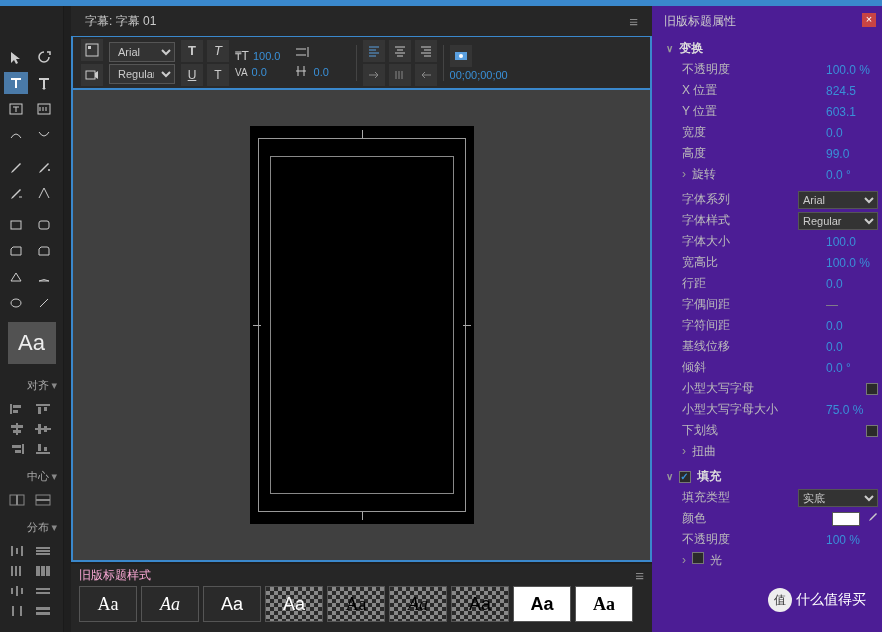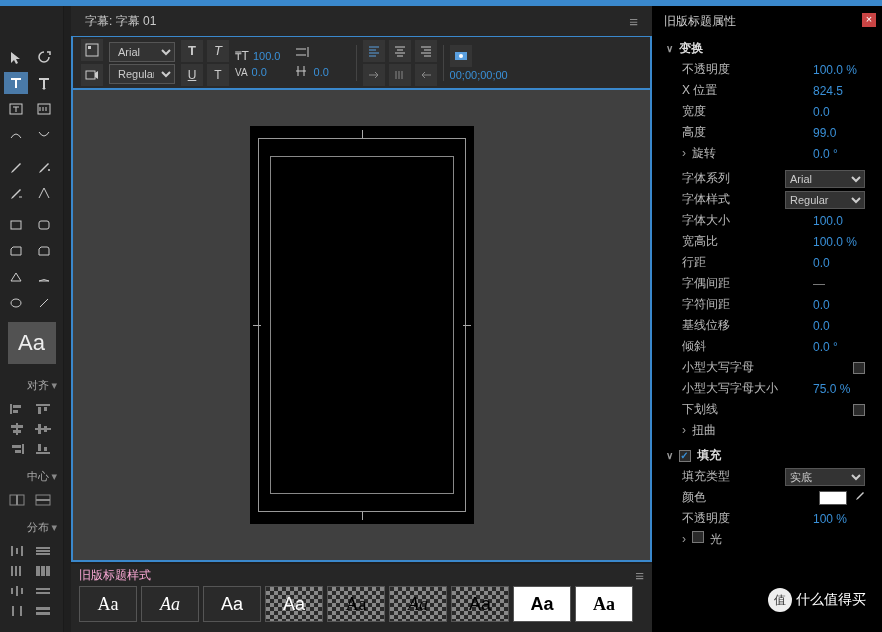--- a/index.html
+++ b/index.html
@@ -39,28 +39,28 @@
 .marker.right { right: 3px; top: 50%; width: 8px; height: 1px; }
 
 .stylebar { height: 68px; background: #262626; margin-top: 2px; padding: 0 8px; }
 .stylebar-head { height: 22px; display: flex; align-items: center; color: #f9a8d4; }
 .stylebar-head::after { content: "\2261"; margin-left: auto; color: #888; font-size: 15px; }
 .style-row { display: flex; gap: 4px; }
 .style-sw { width: 58px; height: 36px; border: 1px solid #555; display: flex; align-items: center; justify-content: center; font-size: 18px; background: #2a2a2a; }
 .style-sw.wh { background: #fff; color: #000; }
 .style-sw.checker { background-image: linear-gradient(45deg,#888 25%,transparent 25%),linear-gradient(-45deg,#888 25%,transparent 25%),linear-gradient(45deg,transparent 75%,#888 75%),linear-gradient(-45deg,transparent 75%,#888 75%); background-size: 8px 8px; background-position: 0 0,0 4px,4px -4px,-4px 0; }
 
-.props { width: 230px; background: #000000; overflow: hidden; }
+.props { width: 230px; background: #4c1d95; overflow: hidden; }
 .props-head { height: 30px; display: flex; align-items: center; padding: 0 12px; color: #ccc; font-size: 12px; }
 .props-head::after { content: "\2261"; margin-left: auto; color: #888; font-size: 15px; }
 .prop-group { padding: 2px 0; }
 .group-title { display: flex; align-items: center; padding: 2px 14px; font-size: 12px; color: #ddd; font-weight: bold; cursor: pointer; }
 .group-title::before { content: "\2228"; margin-right: 6px; color: #999; font-size: 10px; }
 .sub-title::before { content: "\203A"; margin-right: 6px; color: #999; font-size: 12px; }
-.prop-row { display: flex; align-items: center; padding: 2px 17px 2px 30px; font-size: 12px; height: 21px; }
+.prop-row { display: flex; align-items: center; padding: 2px 4px 2px 30px; font-size: 12px; height: 21px; }
 .prop-label { color: #bbb; flex: 1; }
 .prop-val { color: #3990d8; min-width: 52px; text-align: left; cursor: text; }
 .prop-sel { background: #333; border: 1px solid #555; color: #ccc; height: 18px; font-size: 11px; min-width: 80px; }
 .checkbox { width: 12px; height: 12px; border: 1px solid #777; background: #2a2a2a; cursor: pointer; display: inline-block; }
 .checkbox.on::after { content: "\2713"; color: #3990d8; font-size: 10px; position: relative; top: -3px; }
 .swatch { width: 28px; height: 14px; background: #fff; border: 1px solid #555; display: inline-block; }
 .eyedrop { margin-left: 6px; }
 
 .watermark { position: absolute; right: 16px; bottom: 20px; display: flex; align-items: center; color: #fff; font-size: 14px; }
 .watermark .circ { width: 24px; height: 24px; border-radius: 50%; background: #eee; color: #333; display: flex; align-items: center; justify-content: center; font-size: 12px; margin-right: 4px; }
@@ -471,20 +471,24 @@
       <div class="group-title">变换</div>
       <div class="prop-row">
           <span class="prop-label">不透明度</span>
           <span class="prop-val">100.0 %</span>
         </div>
       <div class="prop-row">
           <span class="prop-label">X 位置</span>
           <span class="prop-val">824.5</span>
         </div>
       <div class="prop-row">
+          <span class="prop-label">Y 位置</span>
+          <span class="prop-val">603.1</span>
+        </div>
+      <div class="prop-row">
           <span class="prop-label">宽度</span>
           <span class="prop-val">0.0</span>
         </div>
       <div class="prop-row">
           <span class="prop-label">高度</span>
           <span class="prop-val">99.0</span>
         </div>
       <div class="prop-row">
           <span class="prop-label sub-title">旋转</span>
           <span class="prop-val">0.0 °</span>

